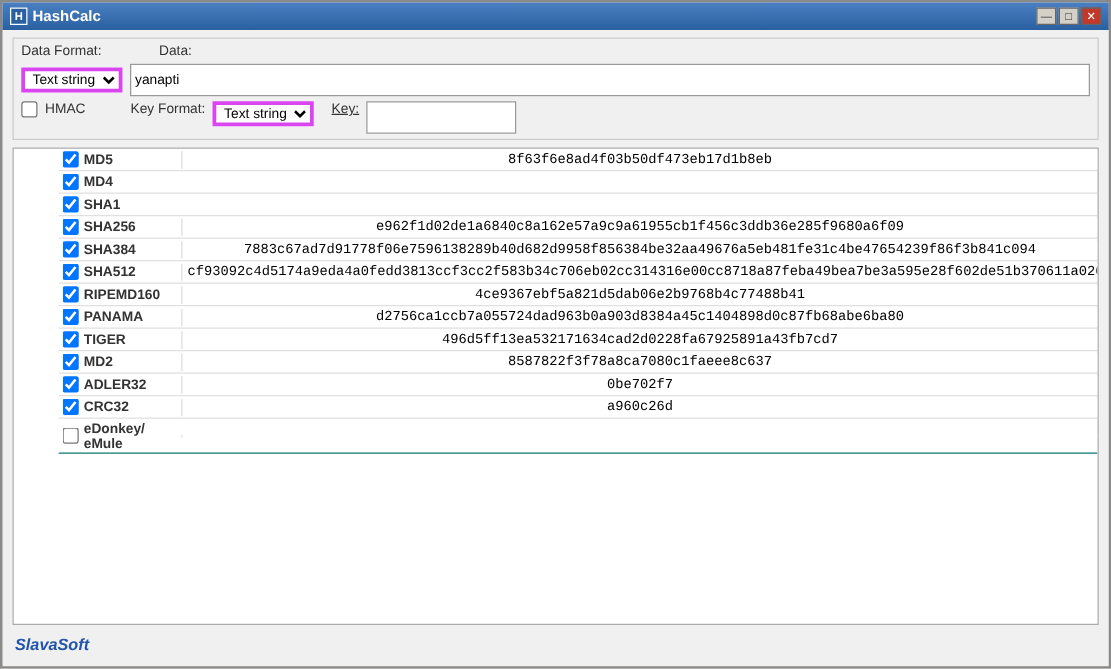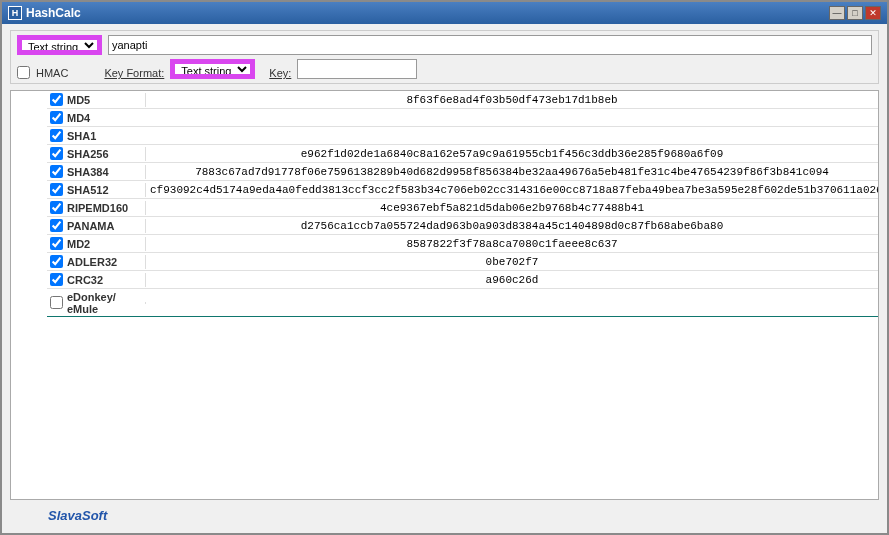--- a/index.html
+++ b/index.html
@@ -67,30 +67,30 @@
       overflow: hidden;
     }
     .field-label {
       font-size: 11px;
       color: #333;
       white-space: nowrap;
     }
     select.dropdown {
       height: 20px;
       font-size: 11px;
-      border: 5px solid #d946ef;
+      border: 3px solid #d946ef;
       background: white;
       padding: 0 2px;
     }
     input.text-input {
       height: 20px;
       font-size: 11px;
       border: 1px solid #999;
       background: white;
-      padding: 0 3px;
+      padding: 12px 3px;
     }
     .data-input {
       flex: 1;
       width: 650px;
     }
     .hash-table {
       flex: 1;
       overflow-y: auto;
       border: 1px solid #aaa;
       background: white;
@@ -146,21 +146,20 @@
       padding: 1px 4px;
       background: white;
       border-left: 1px solid #ddd;
     }
     .footer {
       display: flex;
       align-items: flex-end;
       justify-content: space-between;
       padding: 4px 2px;
       flex-shrink: 0;
-      margin-left: 36px;
     }
     .footer-brand {
       font-size: 13px;
       font-style: italic;
       color: #2255aa;
       font-weight: bold;
     }
     .footer-buttons {
       display: flex;
       gap: 6px;
@@ -182,21 +181,21 @@
       margin-bottom: 2px;
     }
     .top-data-row {
       display: flex;
       align-items: center;
       gap: 6px;
       margin-bottom: 4px;
     }
     .top-hmac-row {
       display: flex;
-      align-items: flex-end;
+      align-items: flex-start;
       gap: 6px;
     }
     input[type="checkbox"] {
       width: 13px;
       height: 13px;
     }
     .title-icon {
       width: 14px;
       height: 14px;
       background: #2a5fa0;
@@ -222,32 +221,36 @@
     <div class="titlebar-controls">
       <div class="titlebar-btn">—</div>
       <div class="titlebar-btn">□</div>
       <div class="titlebar-btn close-btn">✕</div>
     </div>
   </div>
 
   <div class="content">
 
     <div class="top-section">
+      <div class="top-data-row">
+        <span class="field-label">Data Format:</span>
+        <span class="field-label" style="margin-left:40px;">Data:</span>
+      </div>
       <div class="top-data-row">
         <select class="dropdown">
           <option>Text string</option>
           <option>Hex string</option>
           <option>File</option>
         </select>
         <input type="text" class="text-input data-input" value="yanapti" style="width: 680px;">
       </div>
       <div class="top-hmac-row">
         <input type="checkbox" style="">
         <span class="field-label">HMAC</span>
-        <span class="field-label" style="margin-left:30px;text-decoration:underline;">Key Format:</span>
+        <span class="field-label" style="margin-left:30px;">Key Format:</span>
         <select class="dropdown">
           <option>Text string</option>
           <option>Hex string</option>
         </select>
         <span class="field-label" style="margin-left:8px;text-decoration:underline;">Key:</span>
         <input type="text" class="text-input" value="" style="width: 120px;">
       </div>
     </div>
 
     <div class="hash-table">
@@ -307,20 +310,27 @@
       </div>
 
       <div class="hash-row">
         <div class="hash-check">
             <input type="checkbox" checked="" style="">
           </div>
         <div class="hash-name">PANAMA</div>
         <div class="hash-value">d2756ca1ccb7a055724dad963b0a903d8384a45c1404898d0c87fb68abe6ba80</div>
       </div>
 
+      <div class="hash-row">
+        <div class="hash-check">
+            <input type="checkbox" checked="" style="">
+          </div>
+        <div class="hash-name">TIGER</div>
+        <div class="hash-value">496d5ff13ea532171634cad2d0228fa67925891a43fb7cd7</div>
+      </div>
 
       <div class="hash-row">
         <div class="hash-check">
             <input type="checkbox" checked="" style="">
           </div>
         <div class="hash-name">MD2</div>
         <div class="hash-value">8587822f3f78a8ca7080c1faeee8c637</div>
       </div>
 
       <div class="hash-row">

